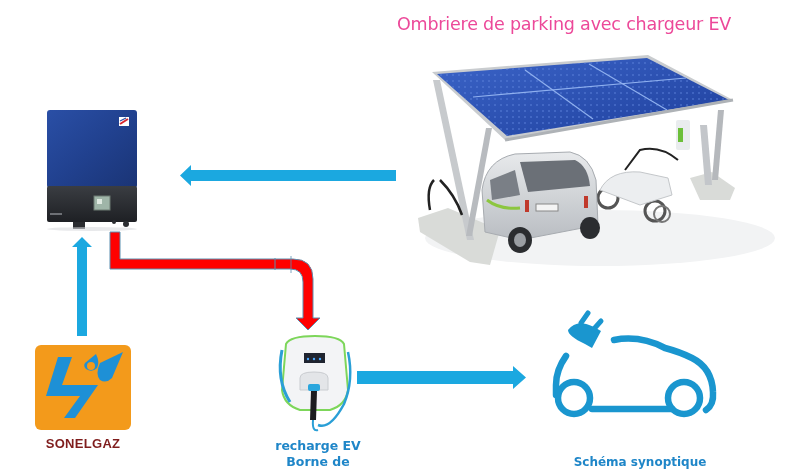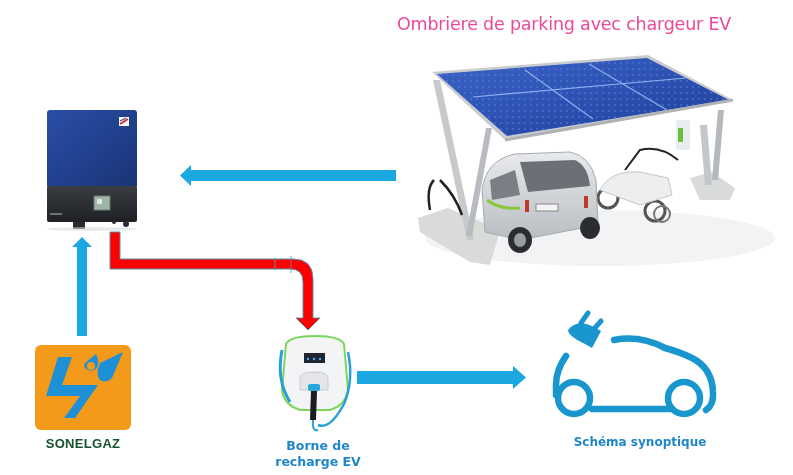--- a/index.html
+++ b/index.html
@@ -1,23 +1,23 @@
 <!DOCTYPE html>
 <html><head>
 <meta charset="utf-8">
 <style>
   html, body { margin:0; padding:0; background:#ffffff; }
   body { width:793px; height:475px; position:relative; overflow:hidden;
          font-family:"DejaVu Sans", "Liberation Sans", sans-serif; }
   .abs { position:absolute; }
   .title { left:397px; top:14px; font-size:17.5px; color:#ec4899; white-space:nowrap; letter-spacing:-0.2px; }
   .label { color:#1f86c8; font-weight:bold; text-align:center; white-space:nowrap; }
-  .lbl-sonel { left:35px; top:436px; width:96px; font-size:13px; font-family:"Liberation Sans", sans-serif; color:#14532d; letter-spacing:0.3px; }
+  .lbl-sonel { left:35px; top:436px; width:96px; font-size:13px; font-family:"Liberation Sans", sans-serif; color:#7f1d1d; letter-spacing:0.3px; }
   .lbl-borne { left:268px; top:438px; width:100px; font-size:12.5px; line-height:16px; }
-  .lbl-schema { left:560px; top:435px; width:160px; font-size:12px; }
+  .lbl-schema { left:560px; top:455px; width:160px; font-size:12px; }
   svg { position:absolute; left:0; top:0; }
 </style>
 </head>
 <body>
 
 <div class="abs title">Ombriere de parking avec chargeur EV</div>
 
 <svg width="793" height="475" viewBox="0 0 793 475">
   <defs>
     <linearGradient id="invBlue" x1="0" y1="0" x2="1" y2="1">
@@ -168,17 +168,17 @@
   <g>
     <path d="M568 330 Q577 318 594 327 L601 331 L592 348 L585 344 Q568 336 568 330 Z" fill="#1a96cf"></path>
     <line x1="581" y1="323" x2="588" y2="313" stroke="#1a96cf" stroke-width="5" stroke-linecap="round"></line>
     <line x1="593" y1="330" x2="601" y2="321" stroke="#1a96cf" stroke-width="5" stroke-linecap="round"></line>
   </g>
 </svg>
 
 <div class="abs label lbl-sonel">SONELGAZ</div>
 
 <div class="abs label lbl-borne">
+  <div>recharge EV</div>
   <div>Borne de</div>
-  <div>recharge EV</div>
 </div>
 
 <div class="abs label lbl-schema">Schéma synoptique</div>
 
 </body></html>

